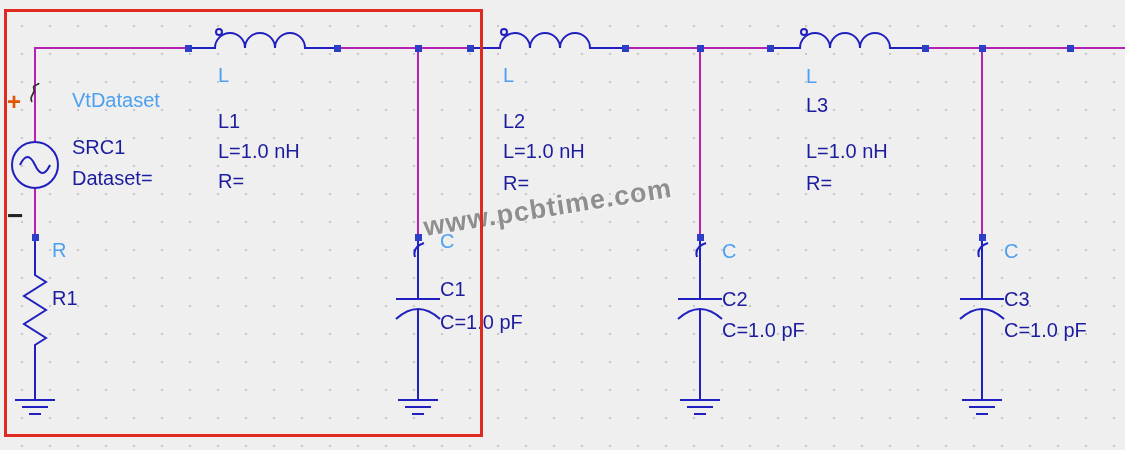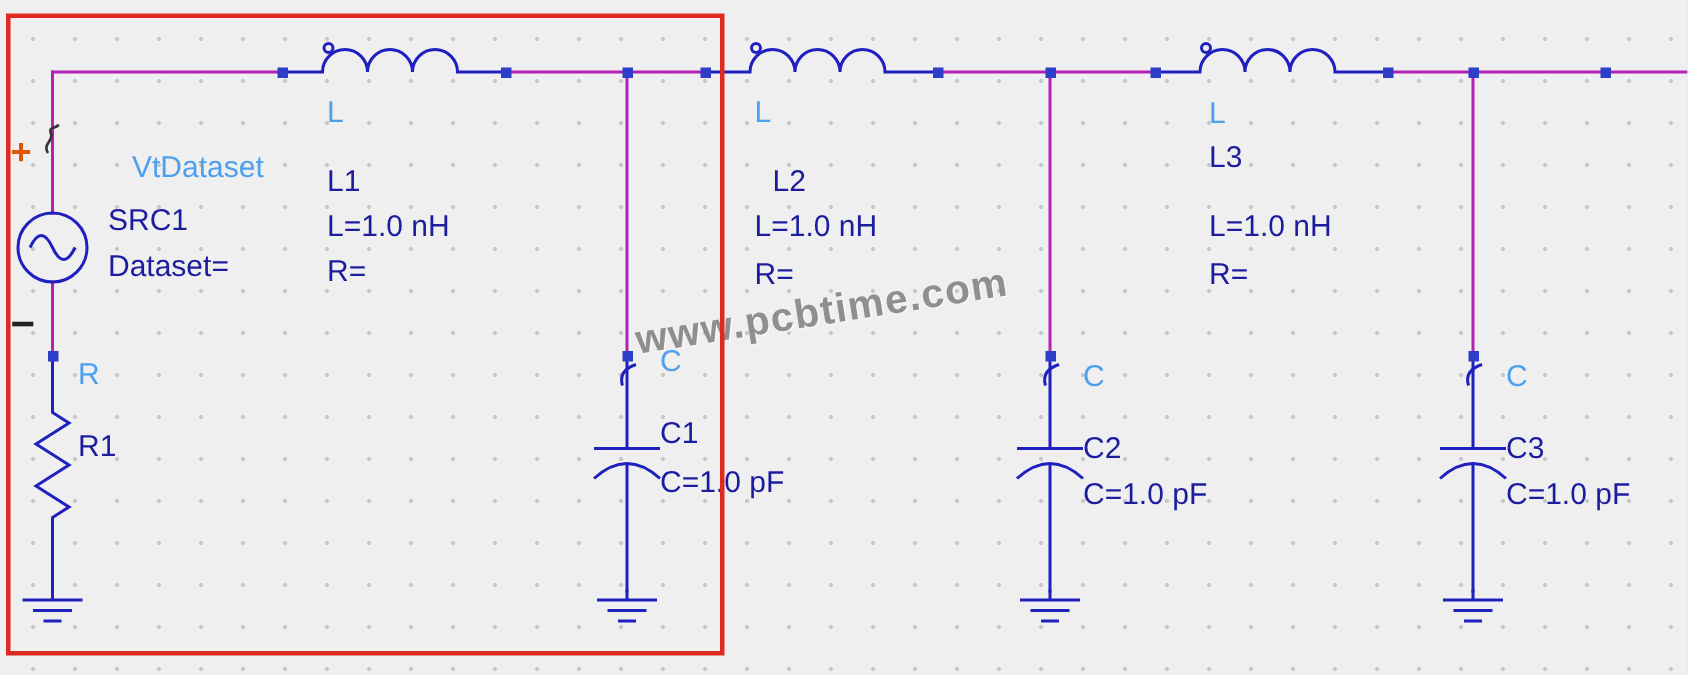--- a/index.html
+++ b/index.html
@@ -66,21 +66,21 @@
   <svg class="sym" style="left:10px; top:140px;" width="50" height="50">
     <circle class="stroke" cx="25" cy="25" r="23"></circle>
     <path class="stroke" d="M10,25 q7.5,-16 15,0 q7.5,16 15,0"></path>
   </svg>
   <svg class="sym" style="left:26px; top:82px;" width="20" height="22">
     <path class="stroke-dark" d="M6,20 C2,14 10,12 8,7 C6,2 12,4 13,1"></path>
   </svg>
   <div class="plus" style="left:7px; top:88px;">+</div>
   <div class="minus" style="left:7px; top:200px;">−</div>
 
-  <div class="lbl type" style="left:88px; top:89px;margin-top:12px;">VtDataset</div>
+  <div class="lbl type" style="left:72px; top:89px;">VtDataset</div>
   <div class="lbl val" style="left:72px; top:120px;">SRC1</div>
   <div class="lbl val" style="left:72px; top:151px;">Dataset=</div>
 
   <svg class="sym" style="left:15px; top:237px;" width="40" height="158">
     <path class="stroke" d="M20,0 V38 L31,45 L9,59 L31,73 L9,87 L31,101 L20,108 V158"></path>
   </svg>
   <div class="lbl type" style="left:52px; top:239px;">R</div>
   <div class="lbl val" style="left:52px; top:271px;">R1</div>
 
   <svg class="sym" style="left:185px; top:26px;" width="155" height="44">
@@ -90,21 +90,21 @@
   <div class="lbl type" style="left:218px; top:64px;">L</div>
   <div class="lbl val" style="left:218px; top:94px;">L1</div>
   <div class="lbl val" style="left:218px; top:124px;">L=1.0 nH</div>
   <div class="lbl val" style="left:218px; top:154px;">R=</div>
 
   <svg class="sym" style="left:470px; top:26px;" width="155" height="44">
     <path class="stroke" d="M0,22 H30 a15,15 0 0 1 30,0 a15,15 0 0 1 30,0 a15,15 0 0 1 30,0 H155"></path>
     <circle class="stroke" cx="34" cy="6" r="3"></circle>
   </svg>
   <div class="lbl type" style="left:503px; top:64px;">L</div>
-  <div class="lbl val" style="left:515px; top:94px;">L2</div>
+  <div class="lbl val" style="left:503px; top:94px;">L2</div>
   <div class="lbl val" style="left:503px; top:124px;">L=1.0 nH</div>
   <div class="lbl val" style="left:503px; top:156px;">R=</div>
 
   <svg class="sym" style="left:770px; top:26px;" width="155" height="44">
     <path class="stroke" d="M0,22 H30 a15,15 0 0 1 30,0 a15,15 0 0 1 30,0 a15,15 0 0 1 30,0 H155"></path>
     <circle class="stroke" cx="34" cy="6" r="3"></circle>
   </svg>
   <div class="lbl type" style="left:806px; top:65px;">L</div>
   <div class="lbl val" style="left:806px; top:78px;">L3</div>
   <div class="lbl val" style="left:806px; top:124px;">L=1.0 nH</div>

